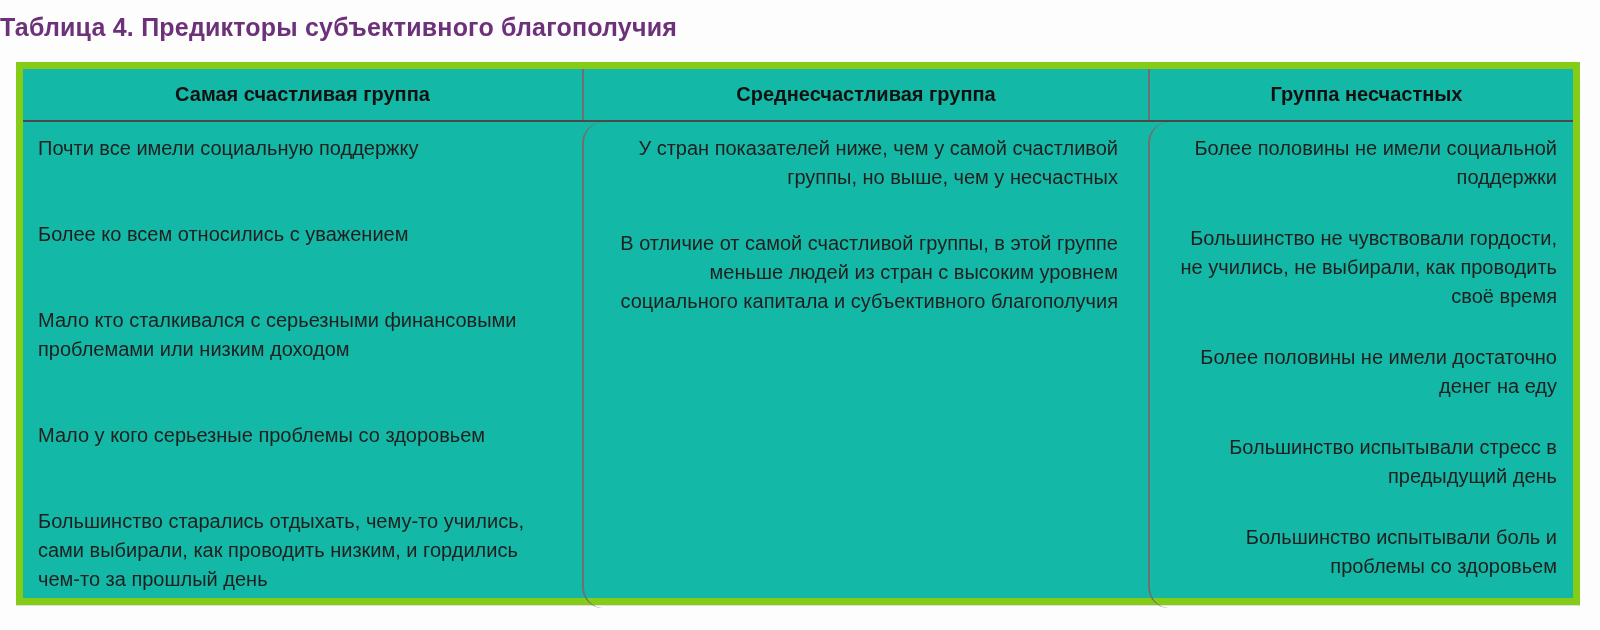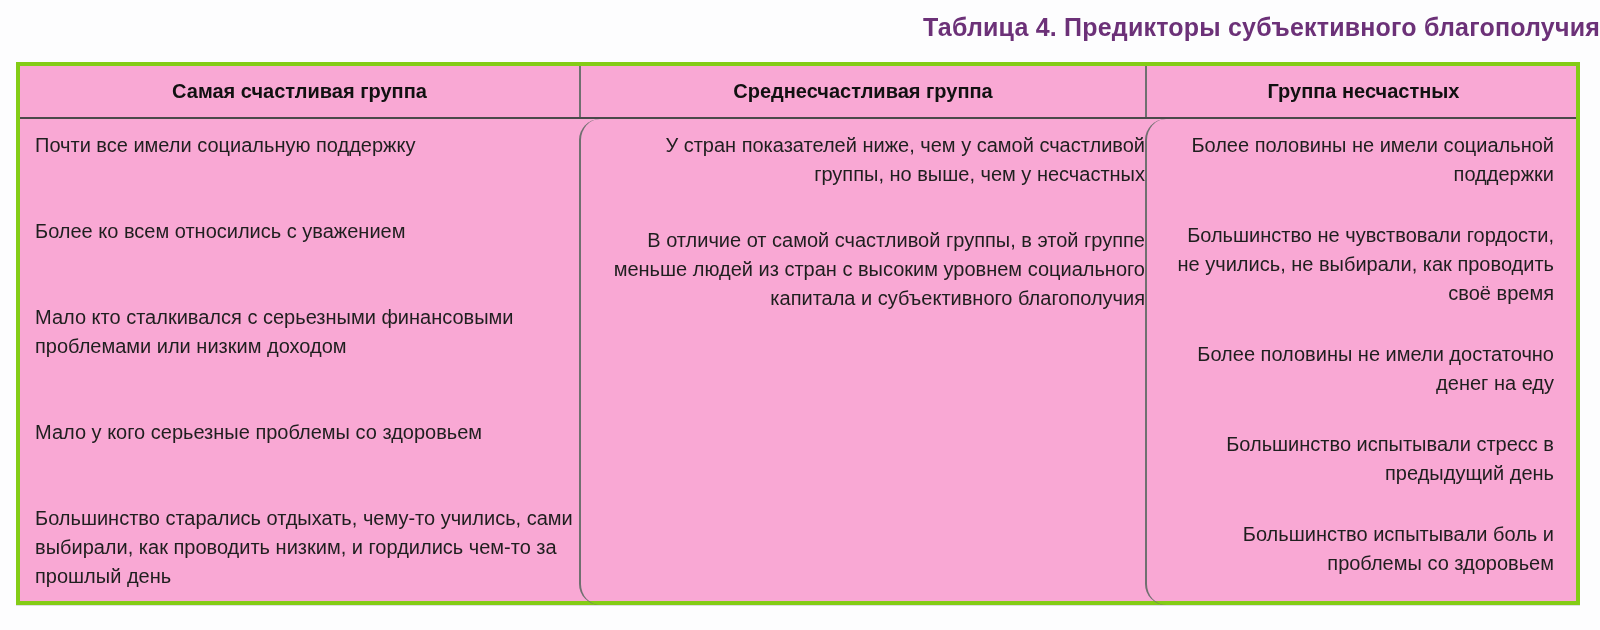--- a/index.html
+++ b/index.html
@@ -12,35 +12,35 @@
     font-family: "Liberation Sans", sans-serif;
   }
   .page {
     position: relative;
     width: 1600px;
     height: 630px;
   }
   .title {
     margin: 0;
     padding-top: 13px;
-    text-align: right;
+    text-align: left;
     font-size: 25px;
     font-weight: bold;
     color: #6c3178;
     letter-spacing: 0.2px;
   }
   .table {
     position: absolute;
     left: 16px;
     top: 62px;
     width: 1564px;
     height: 543px;
     box-sizing: border-box;
-    border: 4px solid #84cc16;
-    background: #f9a8d4;
+    border: 7px solid #84cc16;
+    background: #14b8a6;
     box-shadow: 0 1px 0 rgba(0,0,0,0.12);
   }
   .row {
     display: grid;
     grid-template-columns: 559px 566px 435px;
   }
   .thead {
     height: 51px;
     border-bottom: 2px solid #4a4a4a;
   }
@@ -55,21 +55,21 @@
   }
   .th + .th, .td + .td {
     border-left: 2px solid #707070;
     text-align: right;
   }
   .tbody {
     height: 486px;
   }
   .td {
     box-sizing: border-box;
-    padding: 12px 0 0 15px;
+    padding: 12px 30px 0 15px;
     font-size: 20px;
     line-height: 1.45;
     color: #1f1f1f;
     overflow: hidden;
     border-radius: 21px;
   }
   .td p { margin: 0; }
   .col-happy    p { margin-bottom: 57px; }
   .col-mid      p { margin-bottom: 37px; }
   .col-unhappy  p { margin-bottom: 32px; }

